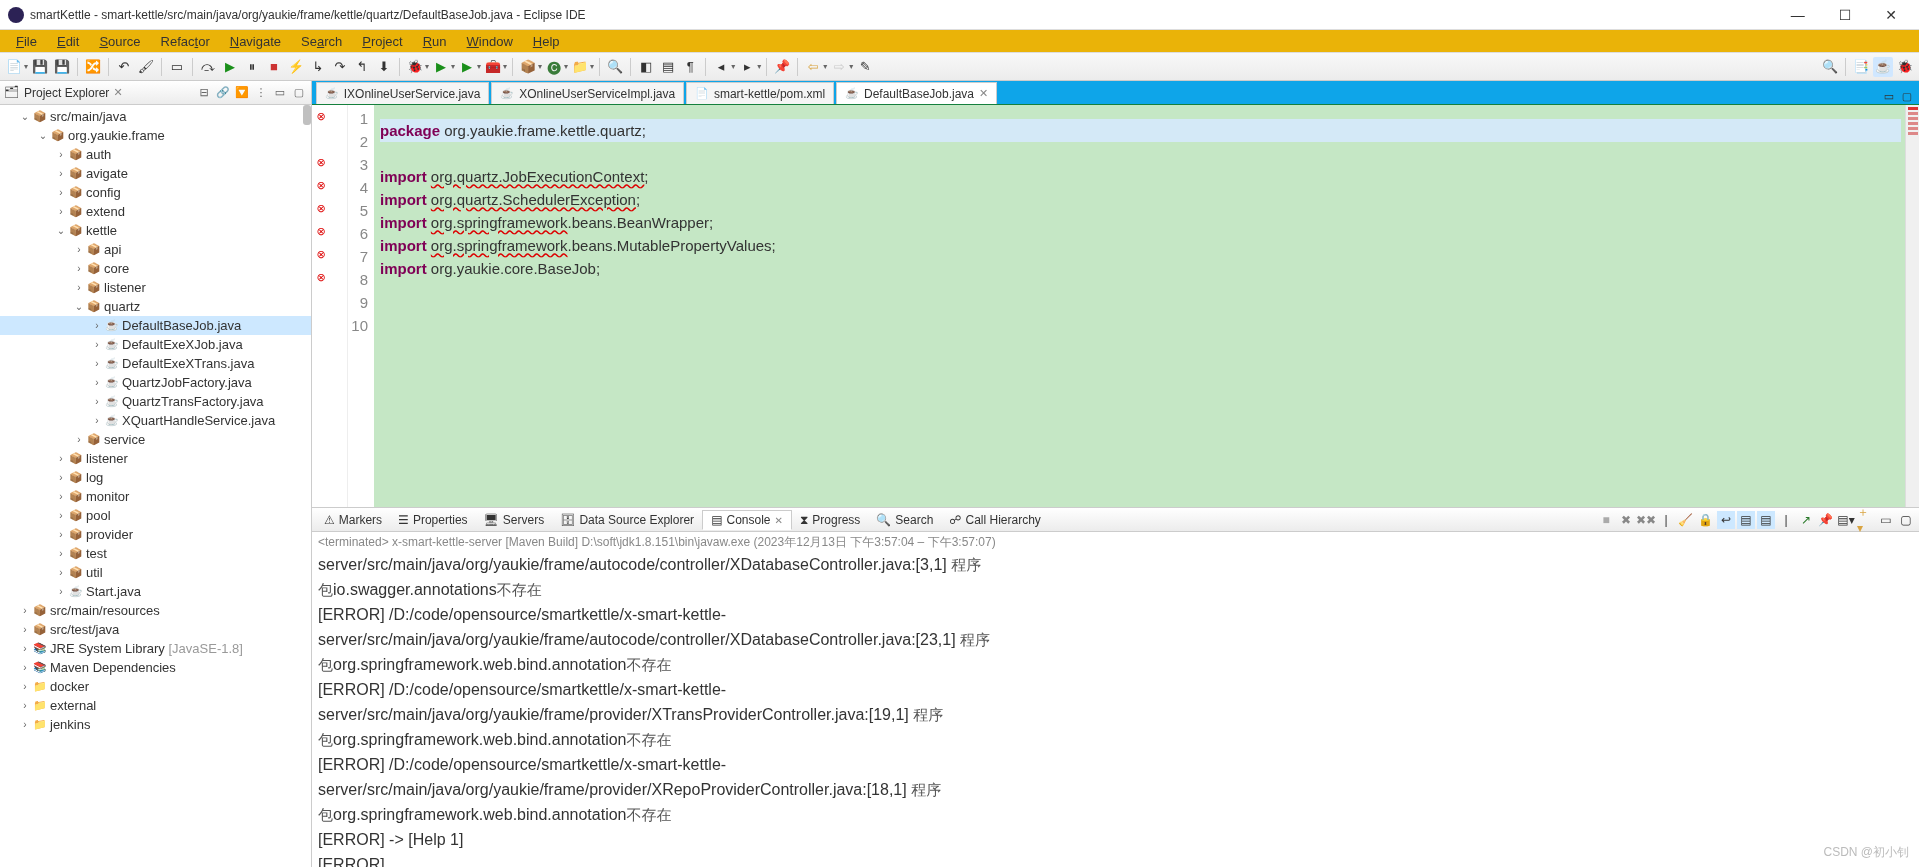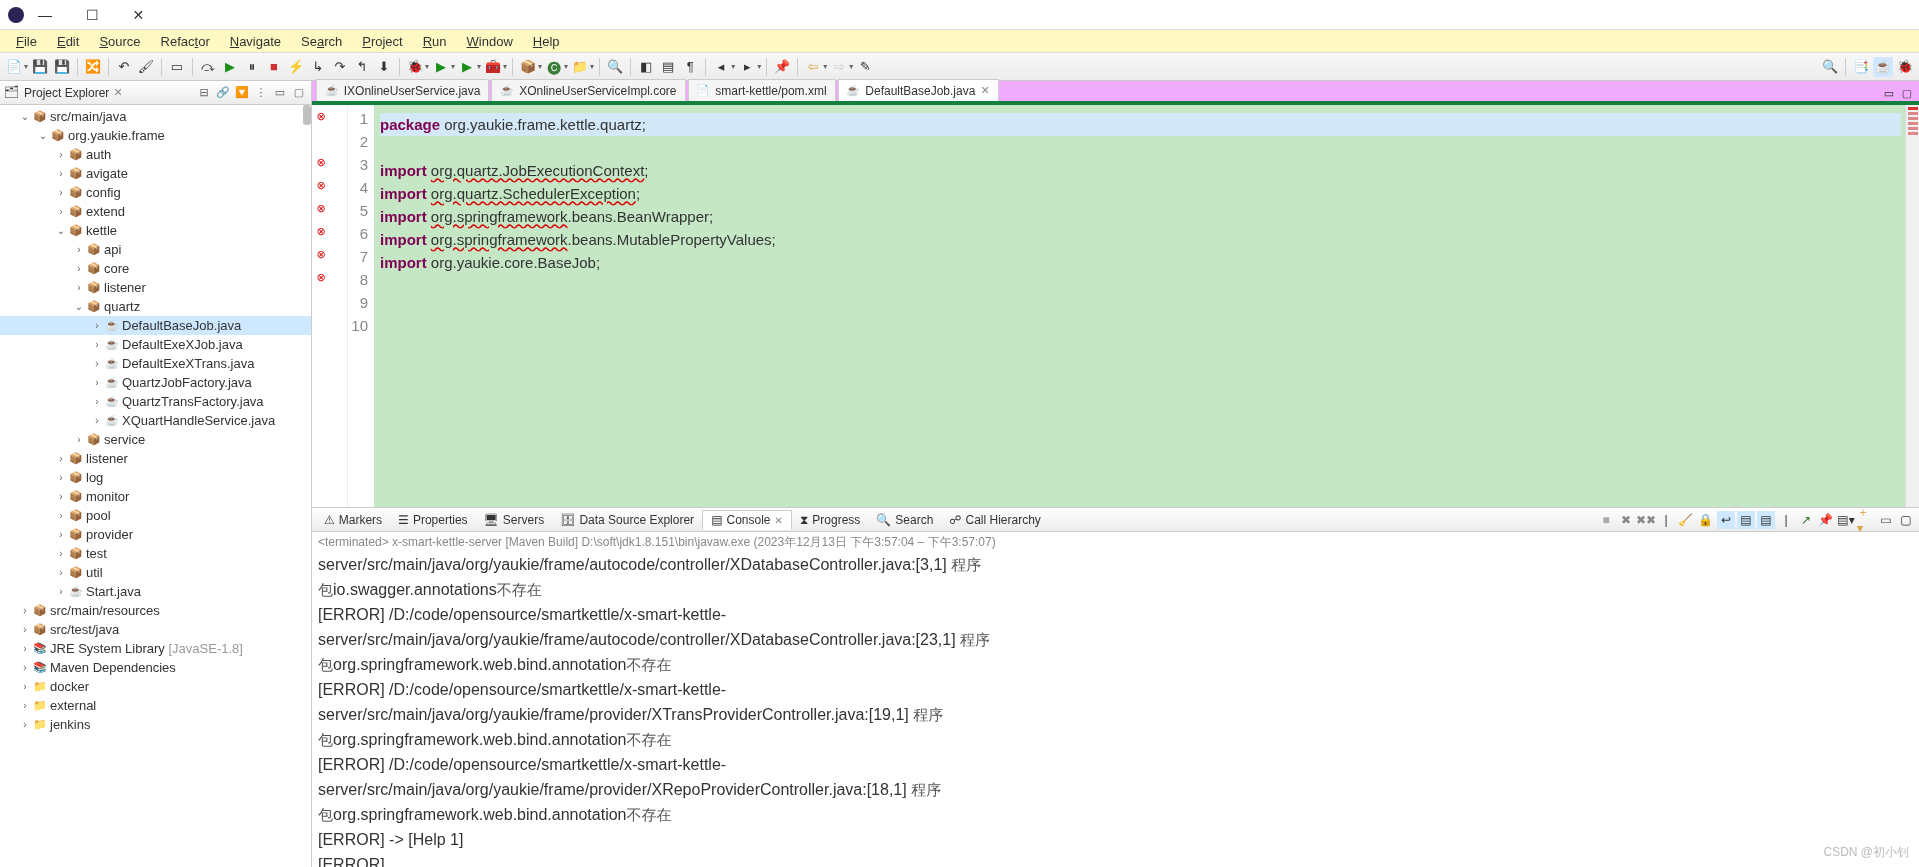--- a/index.html
+++ b/index.html
@@ -2,21 +2,21 @@
 <html><head>
 <meta charset="utf-8">
 <style>
 * { margin: 0; padding: 0; box-sizing: border-box; font-family: "Segoe UI", Tahoma, sans-serif; }
 body { background: #f0f0f0; font-size: 12px; color: #333; overflow: hidden; width: 1919px; height: 867px; }
 .title-bar { height: 30px; background: #fff; display: flex; align-items: center; padding: 0 8px; border-bottom: 1px solid #ddd; }
 .title-bar .logo { width: 16px; height: 16px; background: #2c2255; border-radius: 50%; margin-right: 6px; }
 .title-bar .title-text { flex: 1; font-size: 12px; }
 .win-controls { display: flex; gap: 18px; margin-right: 6px; font-size: 14px; }
 .win-controls span { cursor: pointer; padding: 0 8px; }
-.menu-bar { height: 23px; background: #fef9c3; display: flex; align-items: center; padding: 0 6px; border-bottom: 1px solid #ddd; }
+.menu-bar { height: 23px; background: #eab308; display: flex; align-items: center; padding: 0 6px; border-bottom: 1px solid #ddd; }
 .menu-bar span { padding: 2px 10px; font-size: 13px; cursor: pointer; }
 .menu-bar span u { text-decoration: underline; }
 .toolbar { height: 28px; background: linear-gradient(#f8f8f8, #ececec); display: flex; align-items: center; padding: 0 4px; border-bottom: 1px solid #ccc; gap: 2px; }
 .toolbar .tb-btn { width: 20px; height: 20px; display: inline-flex; align-items: center; justify-content: center; font-size: 13px; cursor: pointer; border-radius: 2px; }
 .toolbar .sep { width: 1px; height: 18px; background: #ccc; margin: 0 3px; }
 .toolbar .dd { font-size: 8px; color: #666; margin-left: -2px; cursor: pointer; }
 .qa-spacer { flex: 1; }
 .main-area { display: flex; height: calc(867px - 30px - 23px - 28px); }
 .left-panel { width: 312px; background: #fff; border-right: 1px solid #ccc; display: flex; flex-direction: column; }
 .panel-tab { height: 24px; background: linear-gradient(#fff, #ececec); display: flex; align-items: center; padding: 0 4px; border-bottom: 1px solid #ccc; }
@@ -25,31 +25,31 @@
 .panel-tab .pt-x { margin-left: 4px; font-size: 11px; color: #888; cursor: pointer; }
 .panel-tab .pt-tools { margin-left: auto; display: flex; gap: 3px; }
 .panel-tab .pt-tools span { width: 16px; height: 16px; font-size: 11px; color: #666; cursor: pointer; display: inline-flex; align-items: center; justify-content: center; }
 .tree { flex: 1; overflow: auto; padding: 2px 0; font-size: 13px; position: relative; }
 .tree-node { display: flex; align-items: center; height: 19px; white-space: nowrap; cursor: pointer; }
 .tree-node.selected { background: #cde8ff; }
 .tw { width: 14px; display: inline-flex; justify-content: center; color: #666; font-size: 10px; }
 .ti { width: 16px; display: inline-flex; justify-content: center; margin-right: 2px; font-size: 12px; }
 .tree .scr { position: absolute; right: 0; top: 0; width: 8px; height: 20px; background: #c0c0c0; border-radius: 3px; }
 .right-area { flex: 1; display: flex; flex-direction: column; }
-.editor-tabs { height: 24px; background: #f0abfc; display: flex; align-items: flex-end; padding-left: 4px; border-bottom: 4px solid #15803d; text-align: center; }
+.editor-tabs { height: 24px; background: #0ea5e9; display: flex; align-items: flex-end; padding-left: 4px; border-bottom: 1px solid #15803d; text-align: center; }
 .ed-tab { height: 22px; background: #f5f5f5; border: 1px solid #ccc; border-bottom: none; display: flex; align-items: center; padding: 0 8px; margin-right: 2px; font-size: 12px; cursor: pointer; gap: 5px; }
 .ed-tab.active { background: #fff; }
 .ed-tab .ti2 { font-size: 11px; }
 .ed-tab .tx { font-size: 11px; color: #888; }
 .editor-tabs .right-icons { margin-left: auto; display: flex; gap: 2px; padding-right: 4px; }
 .editor-tabs .right-icons span { width: 16px; height: 16px; font-size: 11px; cursor: pointer; display: inline-flex; align-items: center; justify-content: center; }
 .editor { flex: 1; display: flex; background: #fff; overflow: hidden; position: relative; }
 .gutter { width: 36px; background: #fff; border-right: 1px solid #eee; }
 .lineno { width: 26px; background: #fff; text-align: right; padding: 2px 6px 0 0; color: #888; font-family: Consolas, monospace; font-size: 15px; line-height: 23px; }
-.code { flex: 1; padding: 8px 4px 0 6px; font-family: Consolas, monospace; font-size: 15px; line-height: 23px; background: #c5e7c5; position: relative; }
+.code { flex: 1; padding: 14px 4px 0 6px; font-family: Consolas, monospace; font-size: 15px; line-height: 23px; background: #c5e7c5; position: relative; }
 .code .line1bg { background: #d4e9f7; }
 .kw { color: #7f0055; font-weight: bold; }
 .err { text-decoration: underline wavy #d00; }
 .gm { width: 18px; height: 23px; display: flex; align-items: center; justify-content: center; font-size: 11px; }
 .gm.e { color: #d00; }
 .ov { width: 14px; background: #f0f0f0; border-left: 1px solid #ddd; }
 .ov .m { width: 10px; height: 3px; margin: 2px auto; background: #d88; }
 .bottom-panel { height: 360px; background: #fff; border-top: 1px solid #ccc; display: flex; flex-direction: column; }
 .bp-tabs { height: 24px; background: linear-gradient(#fff, #ececec); display: flex; align-items: center; border-bottom: 1px solid #ccc; padding: 0 4px; }
 .bp-tab { padding: 2px 8px; font-size: 12px; display: flex; align-items: center; gap: 4px; cursor: pointer; }
@@ -64,20 +64,21 @@
 .pkg-icon::before { content: "📦"; font-size: 11px; }
 .fold-icon::before { content: "📁"; font-size: 11px; color: #d9a441; }
 .java-icon::before { content: "☕"; font-size: 11px; }
 .jar-icon::before { content: "📚"; font-size: 11px; }
 </style>
 </head>
 <body>
 
 <div class="title-bar">
   <div class="logo"></div>
+  <div class="title-text">smartKettle - smart-kettle/src/main/java/org/yaukie/frame/kettle/quartz/DefaultBaseJob.java - Eclipse IDE</div>
   <div class="win-controls">
     <span>—</span>
     <span>☐</span>
     <span>✕</span>
   </div>
 </div>
 
 <div class="menu-bar">
   <span><u>F</u>ile</span>
   <span><u>E</u>dit</span>
@@ -340,21 +341,21 @@
 
   <div class="right-area">
 
     <div class="editor-tabs">
       <div class="ed-tab">
           <span class="ti2 java-icon"></span>
           <span>IXOnlineUserService.java</span>
         </div>
       <div class="ed-tab">
           <span class="ti2 java-icon"></span>
-          <span>XOnlineUserServiceImpl.core</span>
+          <span>XOnlineUserServiceImpl.java</span>
         </div>
       <div class="ed-tab">
           <span class="ti2">📄</span>
           <span>smart-kettle/pom.xml</span>
         </div>
       <div class="ed-tab active">
           <span class="ti2 java-icon"></span>
           <span>DefaultBaseJob.java</span>
           <span class="tx">✕</span>
         </div>

